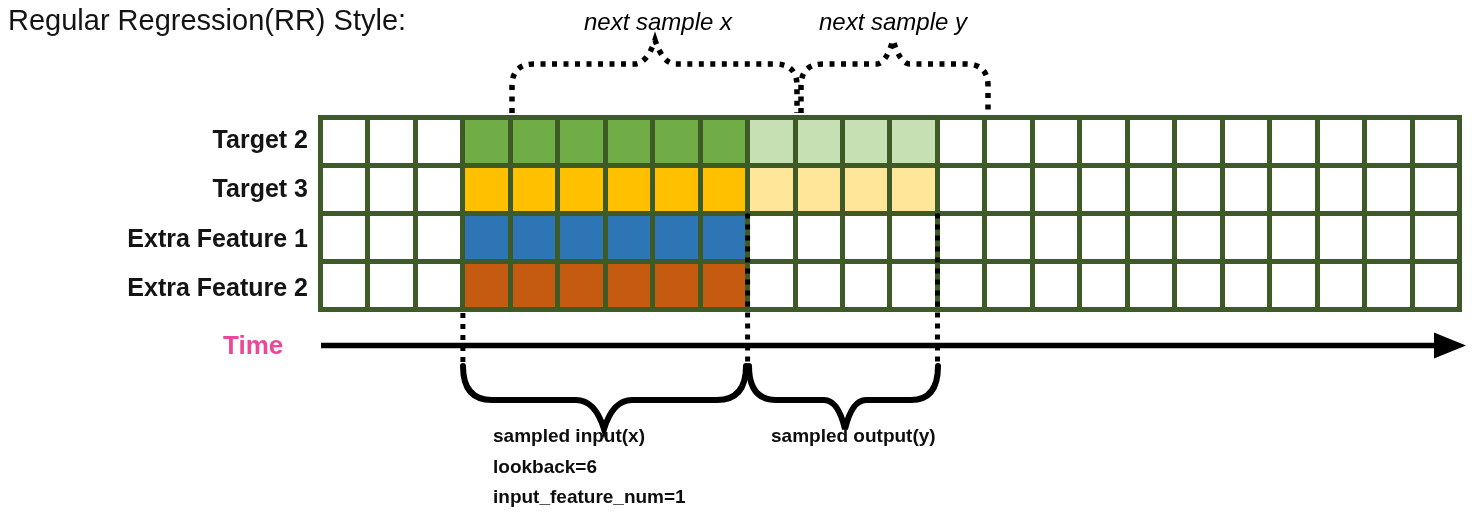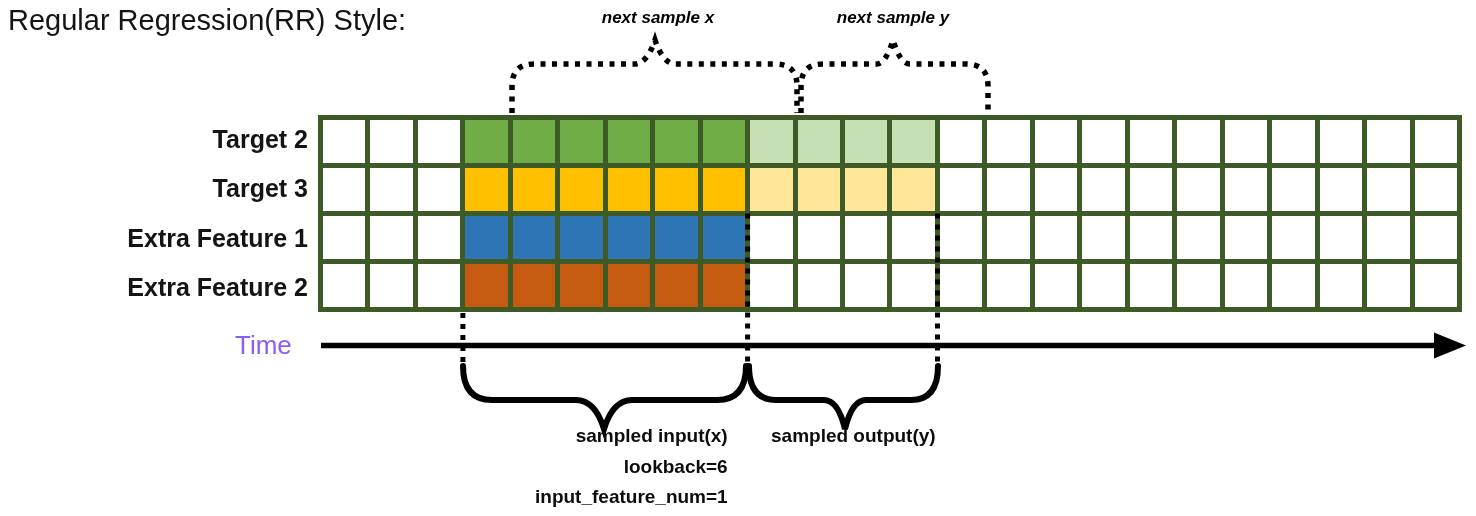--- a/index.html
+++ b/index.html
@@ -19,33 +19,33 @@
   .grid {
     position:absolute; left:318px; top:115px; width:1144px; height:197px;
     box-sizing:border-box; padding:5px;
     display:flex; flex-direction:column; gap:5px;
   }
   .grid-row { flex:1; display:grid; grid-template-columns:repeat(24, 1fr); gap:5px; }
   .cell { background:#ffffff; }
   .overlay { position:absolute; left:0; top:0; width:1476px; height:516px; pointer-events:none; }
   .italic-label {
     position:absolute; top:8px; transform:translateX(-50%);
-    font-style:italic; font-size:17px; font-weight:700; white-space:nowrap; color:#000;
+    font-style:italic; font-size:24px; font-weight:400; white-space:nowrap; color:#000;
   }
   .next-x { left:658px; }
   .next-y { left:893px; }
   .time-label {
     position:absolute; left:223px; top:330px;
-    font-size:26px; font-weight:400; color:#8b5cf6;margin-left:12px;
+    font-size:26px; font-weight:700; color:#ec4899;
   }
   .sample-text {
     position:absolute; top:421px;
     font-size:19px; font-weight:700; line-height:30.5px; white-space:nowrap; color:#0d0d0d;
   }
-  .sample-text-input { left:535px;text-align:right; }
+  .sample-text-input { left:493px; }
   .sample-text-output { left:771px; }
 </style>
 </head>
 <body>
 
 <div class="canvas">
 
   <div class="title">Regular Regression(RR) Style:</div>
 
   <div class="row-labels">

